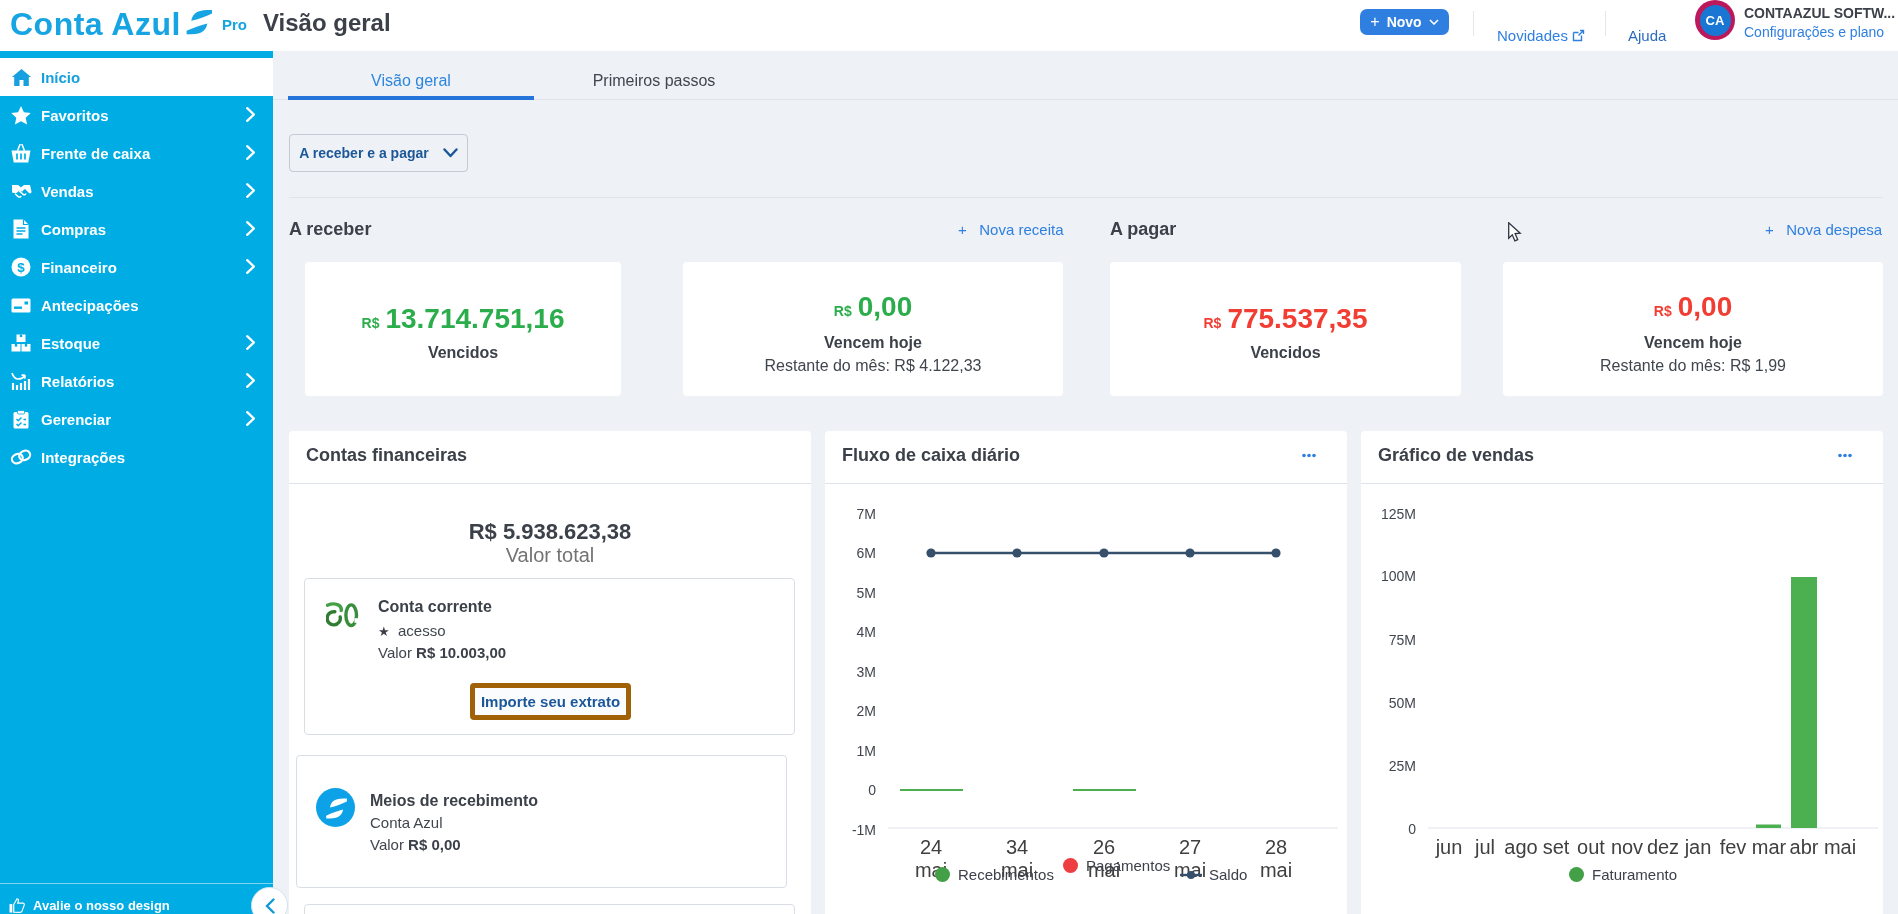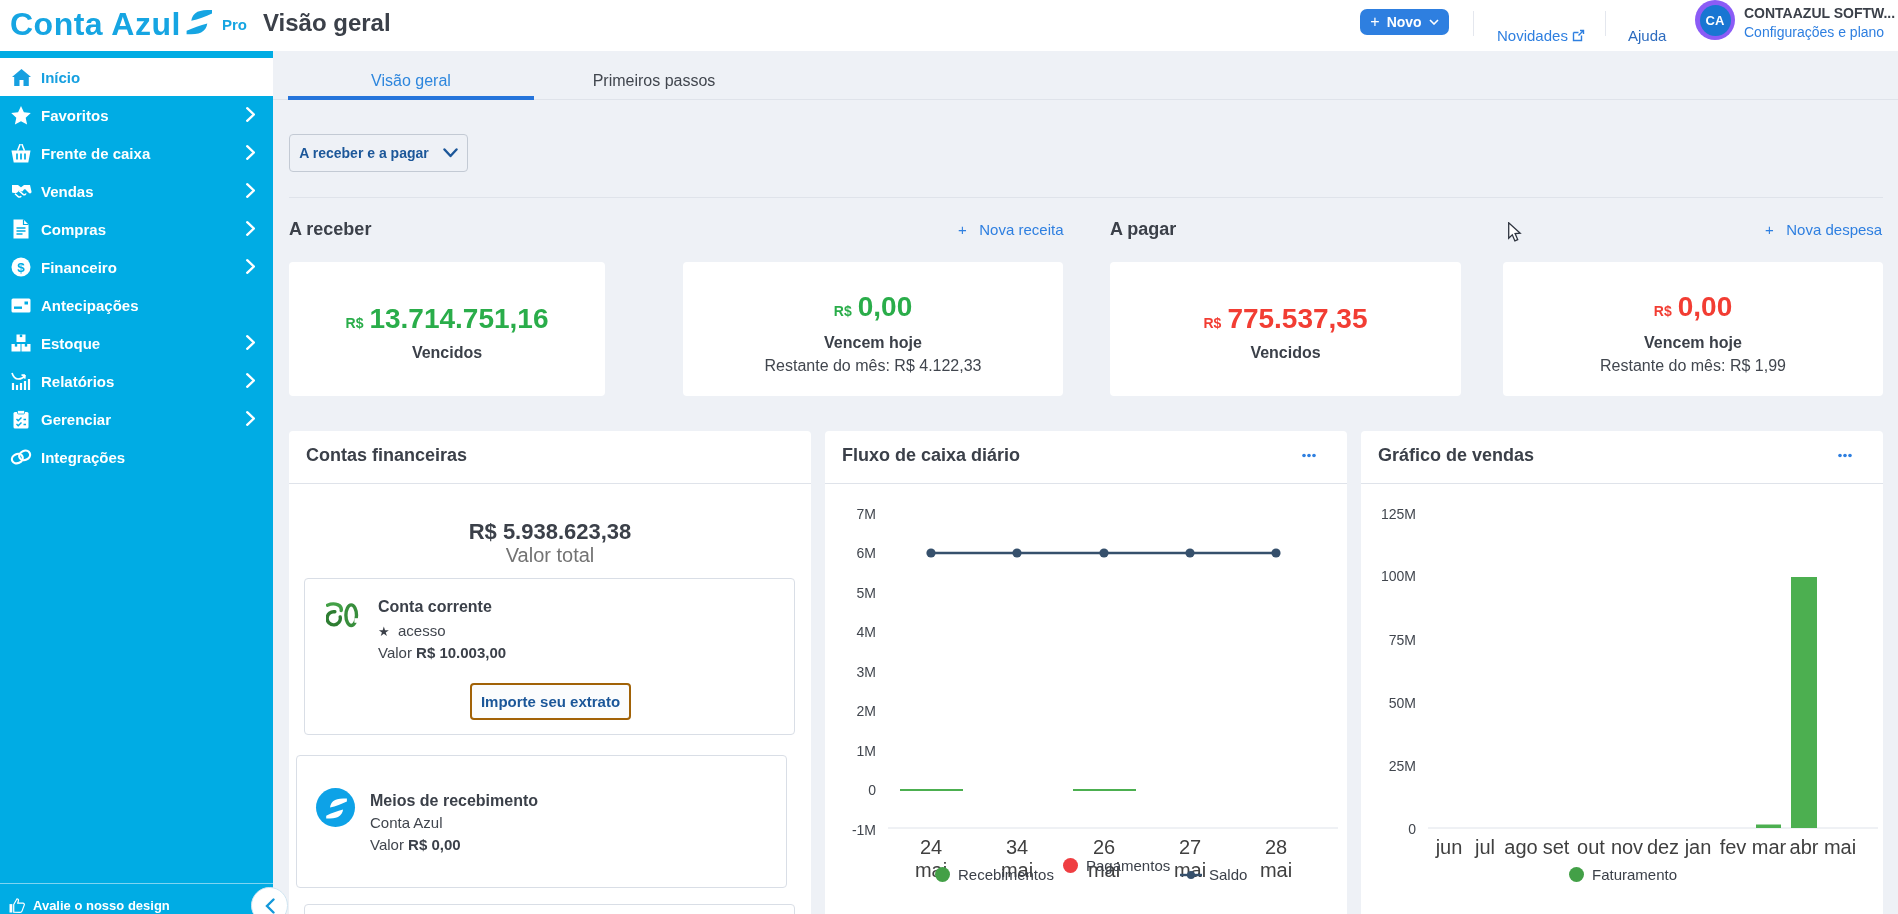--- a/index.html
+++ b/index.html
@@ -7,21 +7,21 @@
 html,body { width:1898px; height:914px; overflow:hidden; font-family:"Liberation Sans", sans-serif; background:#eef1f6; }
 
 .header { position:fixed; top:0; left:0; width:1898px; height:51px; background:#fff; z-index:30; }
 .logo-text { position:absolute; left:10px; top:6px; font-size:32px; font-weight:bold; color:#16a5e2; letter-spacing:0.5px; }
 .logo-pro { position:absolute; left:222px; top:16px; font-size:15px; font-weight:bold; color:#16a5e2; }
 .page-title { position:absolute; left:263px; top:9px; font-size:24px; font-weight:bold; color:#3b4049; }
 .btn-novo { position:absolute; left:1360px; top:9px; width:89px; height:26px; background:#2e7fe0; border-radius:7px; color:#fff; font-size:14px; font-weight:bold; display:flex; align-items:center; justify-content:center; gap:7px; }
 .hdr-div { position:absolute; top:11px; width:1px; height:25px; background:#e4e7ee; }
 .hdr-link { position:absolute; top:27px; font-size:15px; color:#2e7fe0; }
 .ajuda { color:#2c6bbf; }
-.avatar { position:absolute; left:1695px; top:0px; width:40px; height:40px; border-radius:50%; background:#8b5cf6; display:flex; align-items:center; justify-content:center; }
+.avatar { position:absolute; left:1695px; top:0px; width:40px; height:40px; border-radius:50%; background:#be185d; display:flex; align-items:center; justify-content:center; }
 .avatar-in { width:31px; height:31px; border-radius:50%; background:#1976d2; color:#fff; font-size:13px; font-weight:bold; display:flex; align-items:center; justify-content:center; }
 .acct { position:absolute; left:1744px; top:5px; font-size:14px; font-weight:bold; color:#3b4049; white-space:nowrap; width:152px; overflow:hidden; }
 .acct2 { position:absolute; left:1744px; top:24px; font-size:14px; color:#2e7fe0; white-space:nowrap; }
 
 .sidebar { position:fixed; top:51px; left:0; width:273px; height:863px; background:#00ace4; z-index:20; }
 .nav-item { position:relative; height:38px; display:flex; align-items:center; color:#fff; font-size:15px; font-weight:bold; }
 .nav-item .ic { position:absolute; left:10px; width:22px; height:22px; display:flex; align-items:center; justify-content:center; }
 .nav-item .lbl { position:absolute; left:41px; }
 .nav-item .chev { position:absolute; right:18px; top:11px; }
 .nav-item.active { background:#fff; color:#17a0e0; }
@@ -242,21 +242,21 @@
         <path d="M1.5 1.5 L7.5 8 L13.5 1.5" stroke="#1c5799" stroke-width="2.4" fill="none" stroke-linecap="round" stroke-linejoin="round"></path>
       </svg>
   </div>
   <div class="sec-div"></div>
 
   <div class="sec-title" style="left:16px; top:168px;">A receber</div>
   <div class="sec-link" style="left:685px; top:170px;">+&nbsp;&nbsp;&nbsp;Nova receita</div>
   <div class="sec-title" style="left:837px; top:168px;">A pagar</div>
   <div class="sec-link" style="left:1492px; top:170px;">+&nbsp;&nbsp;&nbsp;Nova despesa</div>
 
-  <div class="card" style="left:16px; top:211px; width:316px; height:134px;">
+  <div class="card" style="left:32px; top:211px; width:316px; height:134px;">
     <div style="margin-top:41px" class="sub"><span class="money-sm green">R$</span><span class="money-lg green">13.714.751,16</span></div>
     <div class="cap" style="margin-top:9px">Vencidos</div>
   </div>
   <div class="card" style="left:410px; top:211px; width:380px; height:134px;">
     <div style="margin-top:29px" class="sub"><span class="money-sm green">R$</span><span class="money-lg green">0,00</span></div>
     <div class="cap" style="margin-top:11px">Vencem hoje</div>
     <div class="sub" style="margin-top:5px">Restante do mês: R$ 4.122,33</div>
   </div>
   <div class="card" style="left:837px; top:211px; width:351px; height:134px;">
     <div style="margin-top:41px" class="sub"><span class="money-sm red">R$</span><span class="money-lg red">775.537,35</span></div>
@@ -276,21 +276,21 @@
     <div class="inner-card" style="left:15px; top:147px; width:491px; height:157px;">
       <svg style="position:absolute;left:21px;top:23px" width="34" height="27" viewBox="0 0 34 27">
         <path d="M1.5 3.2 C5 1.6 9 1.6 12 2.8 C14.6 3.9 15.6 6 15.2 8.6" stroke="#43a047" stroke-width="3.4" fill="none" stroke-linecap="round"></path>
         <path d="M14.2 15 A6.6 6.6 0 1 1 8.85 9.8" stroke="#2e7d32" stroke-width="3.4" fill="none" stroke-linecap="round"></path>
         <ellipse cx="25.2" cy="13.2" rx="5.3" ry="10.3" stroke="#388e3c" stroke-width="3.4" fill="none"></ellipse>
           <rect x="28.4" y="16.2" width="5" height="4.6" fill="#fff"></rect>
       </svg>
       <div style="position:absolute; left:73px; top:19px; font-size:16px; font-weight:bold; color:#3b4049;">Conta corrente</div>
       <div style="position:absolute; left:73px; top:43px; font-size:15px; color:#41464e;"><span style="color:#3b4049;font-size:13px">★</span>&nbsp; acesso</div>
       <div style="position:absolute; left:73px; top:65px; font-size:15px; color:#41464e;">Valor <b style="color:#3b4049">R$ 10.003,00</b></div>
-      <div style="position:absolute; left:165px; top:104px; width:161px; height:37px; background:#fbfcfd; border:2px solid #a16207; border-radius:4px; display:flex; align-items:center; justify-content:center; font-size:15px; font-weight:bold; color:#1c5799;">Importe seu extrato</div>
+      <div style="position:absolute; left:165px; top:104px; width:161px; height:37px; background:#fbfcfd; border:5px solid #a16207; border-radius:4px; display:flex; align-items:center; justify-content:center; font-size:15px; font-weight:bold; color:#1c5799;">Importe seu extrato</div>
     </div>
     <div class="inner-card" style="left:7px; top:324px; width:491px; height:133px;">
       <div style="position:absolute; left:19px; top:32px; width:39px; height:39px; border-radius:50%; background:#0da2e7;">
         <svg style="position:absolute;left:8px;top:9px" width="23" height="22" viewBox="0 0 23 22">
           <path d="M6.0 10.5 C6.4 7.4 8.0 4.6 11.1 3.1 C13.8 1.7 17.6 1.6 22.9 1.6 L22.9 4.4 C17.6 6.8 11.8 9.2 6.0 10.5 Z" fill="#fff"></path>
           <path d="M19.1 12.6 C18.7 15.7 17.1 18.5 14.0 20.0 C11.3 21.4 7.5 21.5 2.2 21.5 L2.2 18.7 C7.5 16.3 13.3 13.9 19.1 12.6 Z" fill="#fff"></path>
         </svg>
       </div>
       <div style="position:absolute; left:73px; top:36px; font-size:16px; font-weight:bold; color:#3b4049;">Meios de recebimento</div>
       <div style="position:absolute; left:73px; top:58px; font-size:15px; color:#41464e;">Conta Azul</div>

